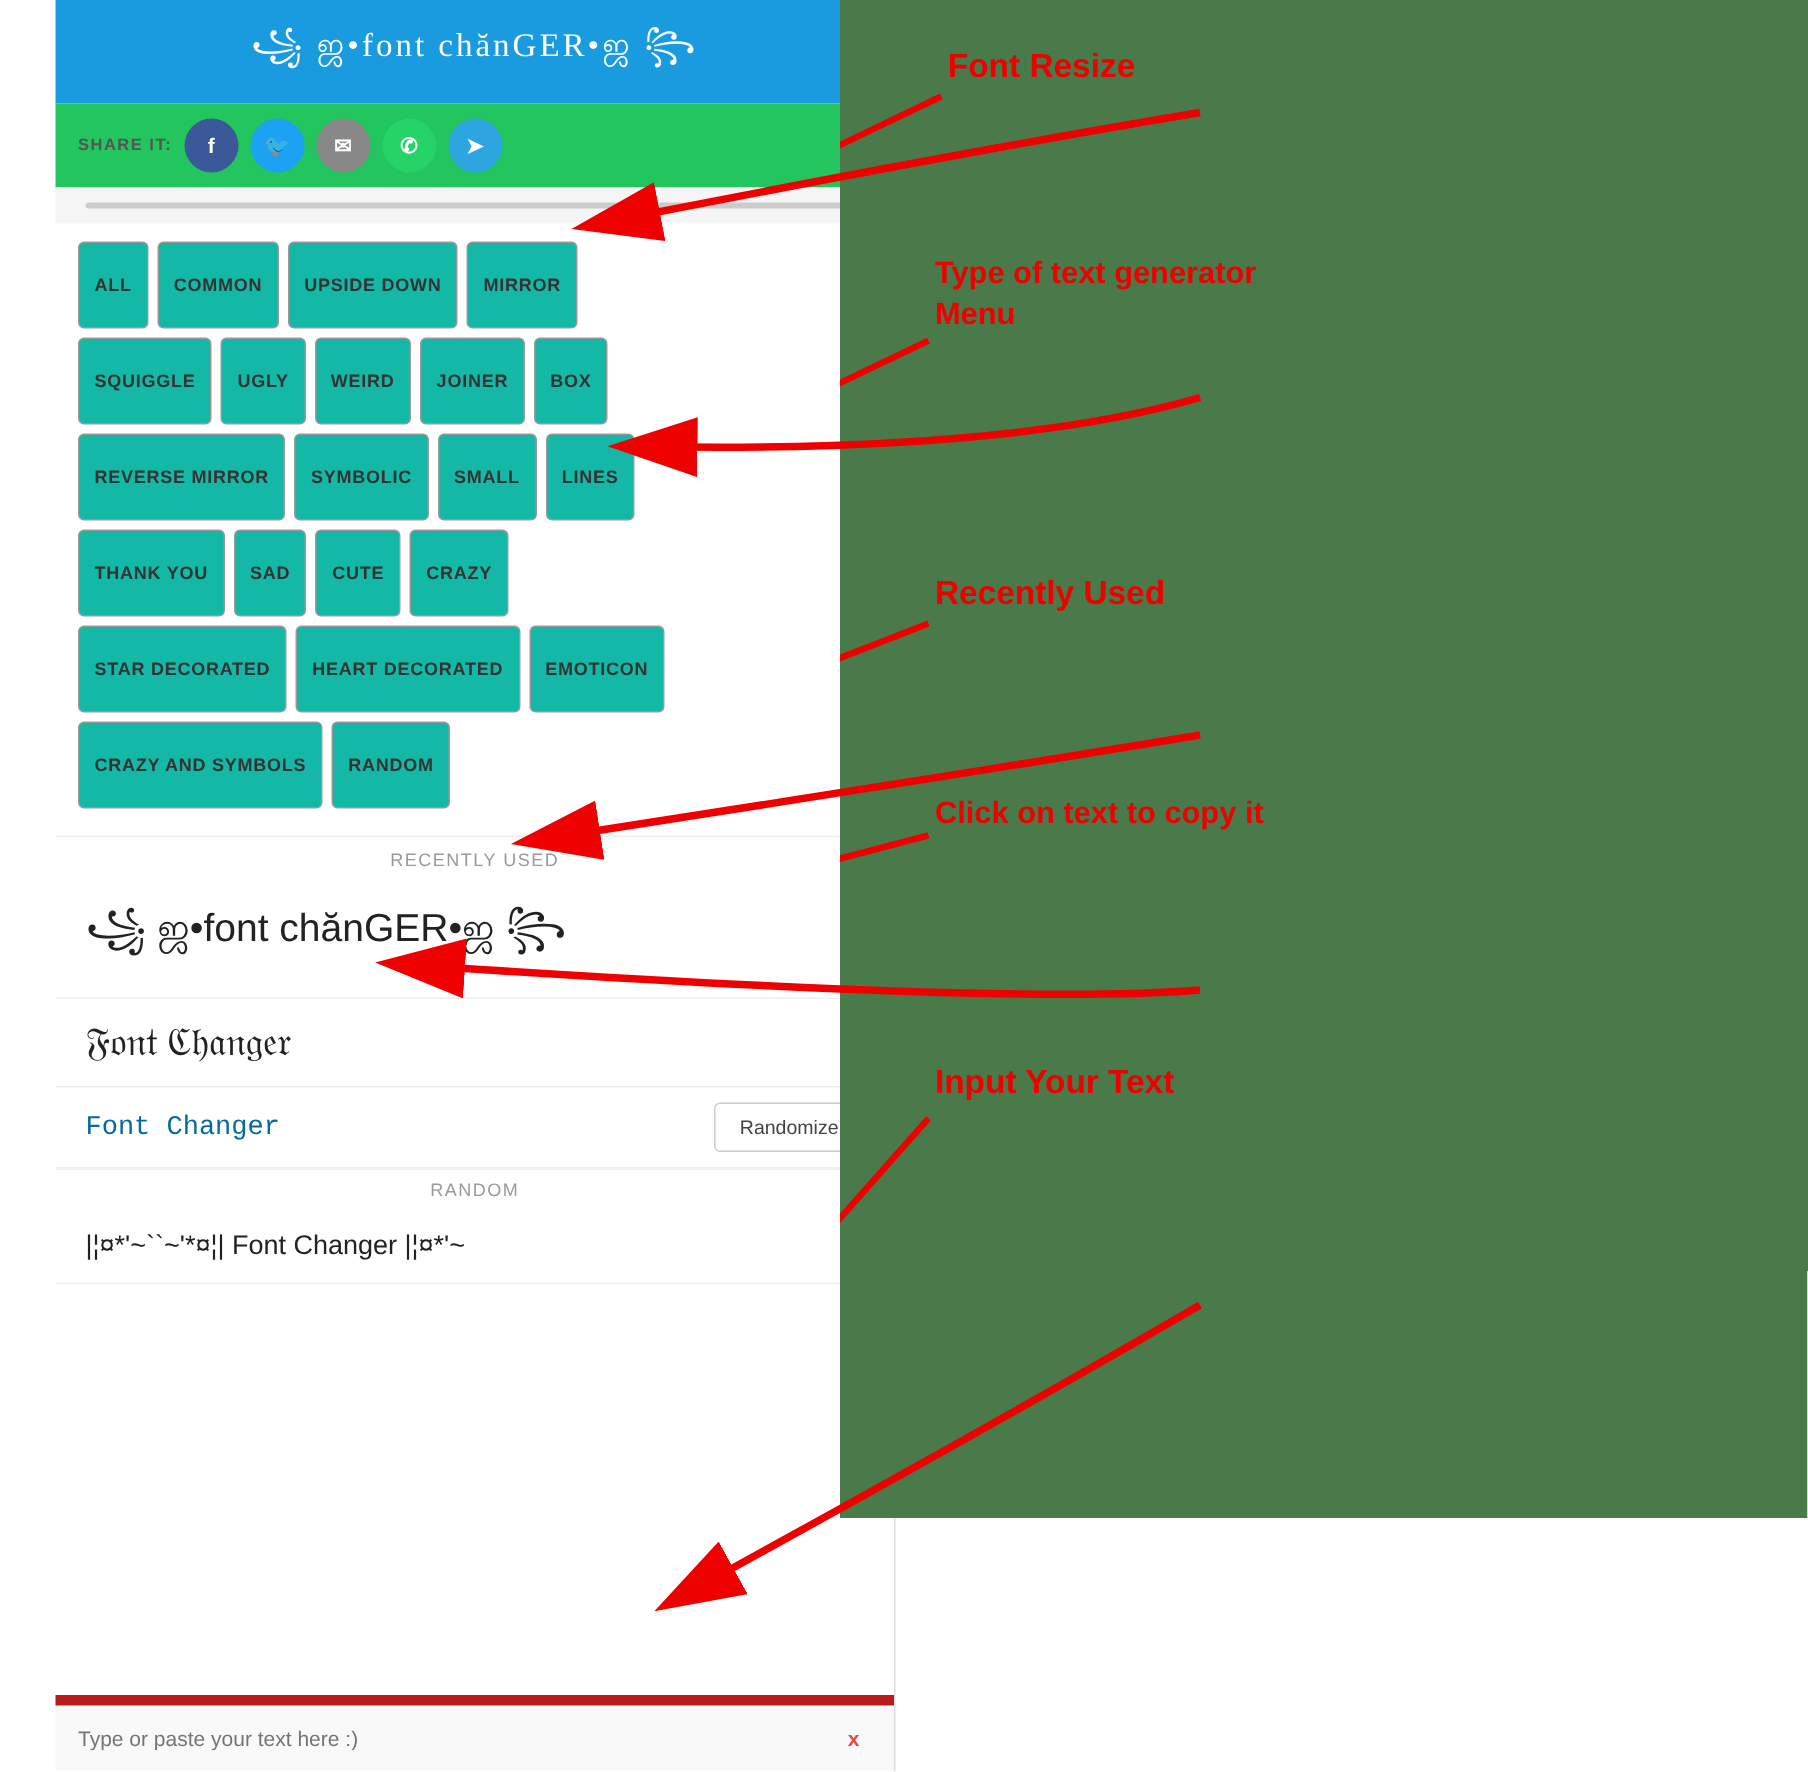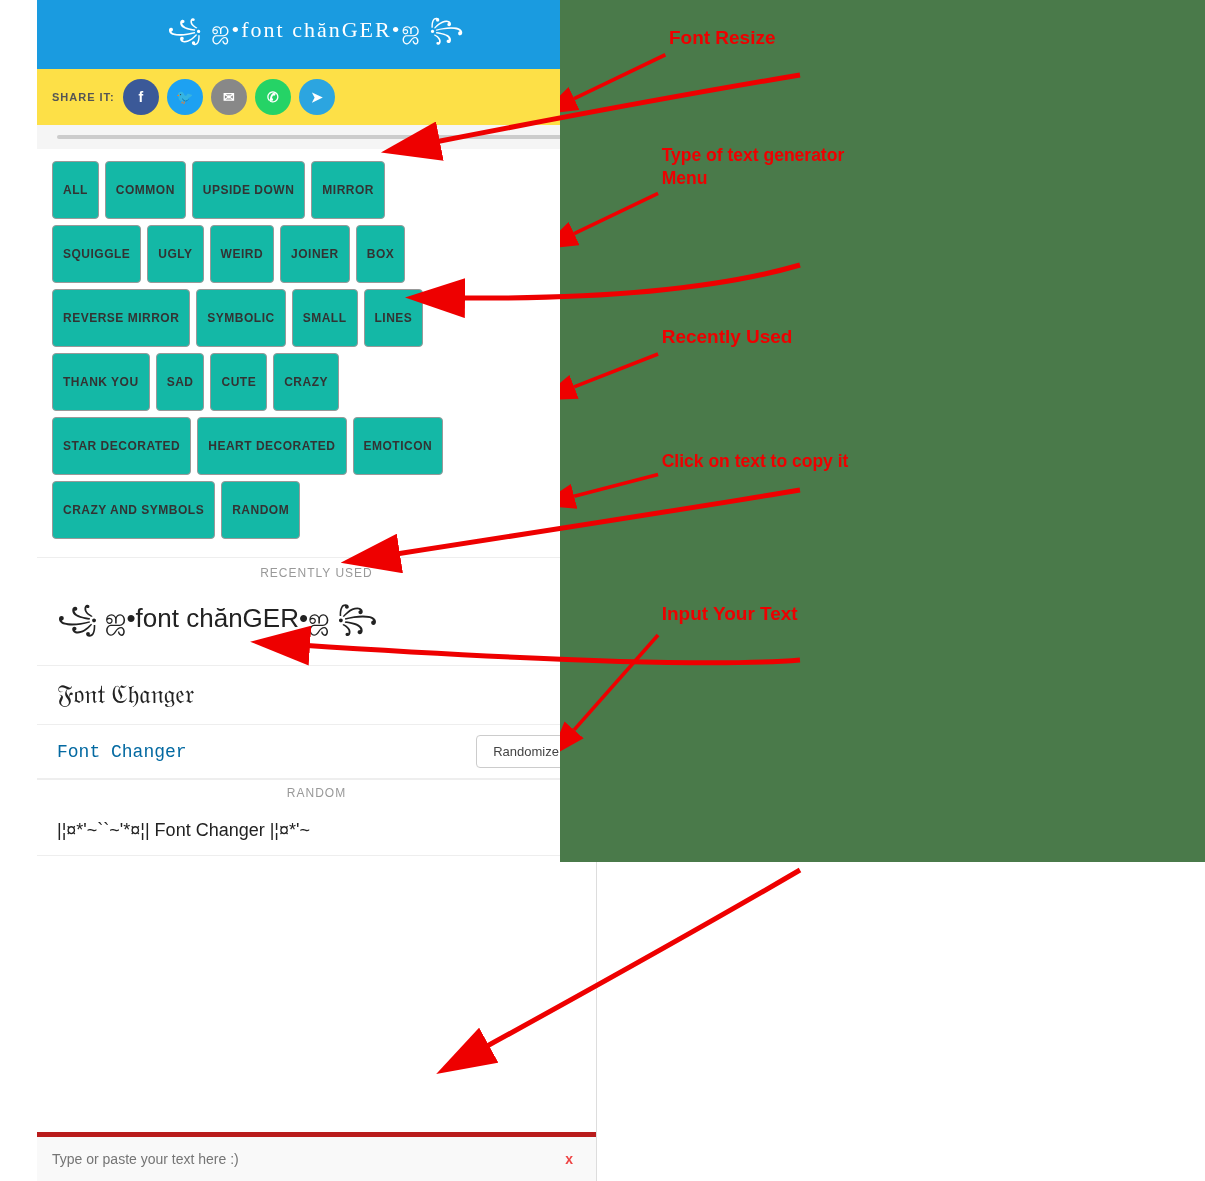--- a/index.html
+++ b/index.html
@@ -23,21 +23,21 @@
       border-right: 1px solid #ddd;
       margin-left: 37px;
     }
 
     
     .right-panel {
       position: absolute;
       left: 560px;
       top: 0;
       width: 645px;
-      height: 862px;
+      height: 1012px;
       background: #4a7a4a;
     }
 
     
     .header {
       background: #1a9be0;
       padding: 12px 20px;
       text-align: center;
     }
     .header-title {
@@ -45,21 +45,21 @@
       font-size: 22px;
       font-family: 'Georgia', serif;
       letter-spacing: 2px;
     }
 
     
     .share-bar {
       display: flex;
       align-items: center;
       padding: 10px 15px;
-      background: #fde047;
+      background: #22c55e;
       gap: 8px;
     }
     .share-label {
       font-size: 11px;
       color: #555;
       font-weight: bold;
       letter-spacing: 1px;
     }
     .share-btn {
       width: 36px;
@@ -153,21 +153,21 @@
       color: #222;
     }
 
     
     .input-area {
       position: absolute;
       bottom: 0;
       left: 0;
       width: 100%;
       background: #f9f9f9;
-      border-top: 5px solid #b91c1c;
+      border-top: 7px solid #b91c1c;
       padding: 10px 15px;
       display: flex;
       align-items: center;
     }
     .text-input {
       flex: 1;
       border: none;
       background: transparent;
       font-size: 14px;
       color: #999;

